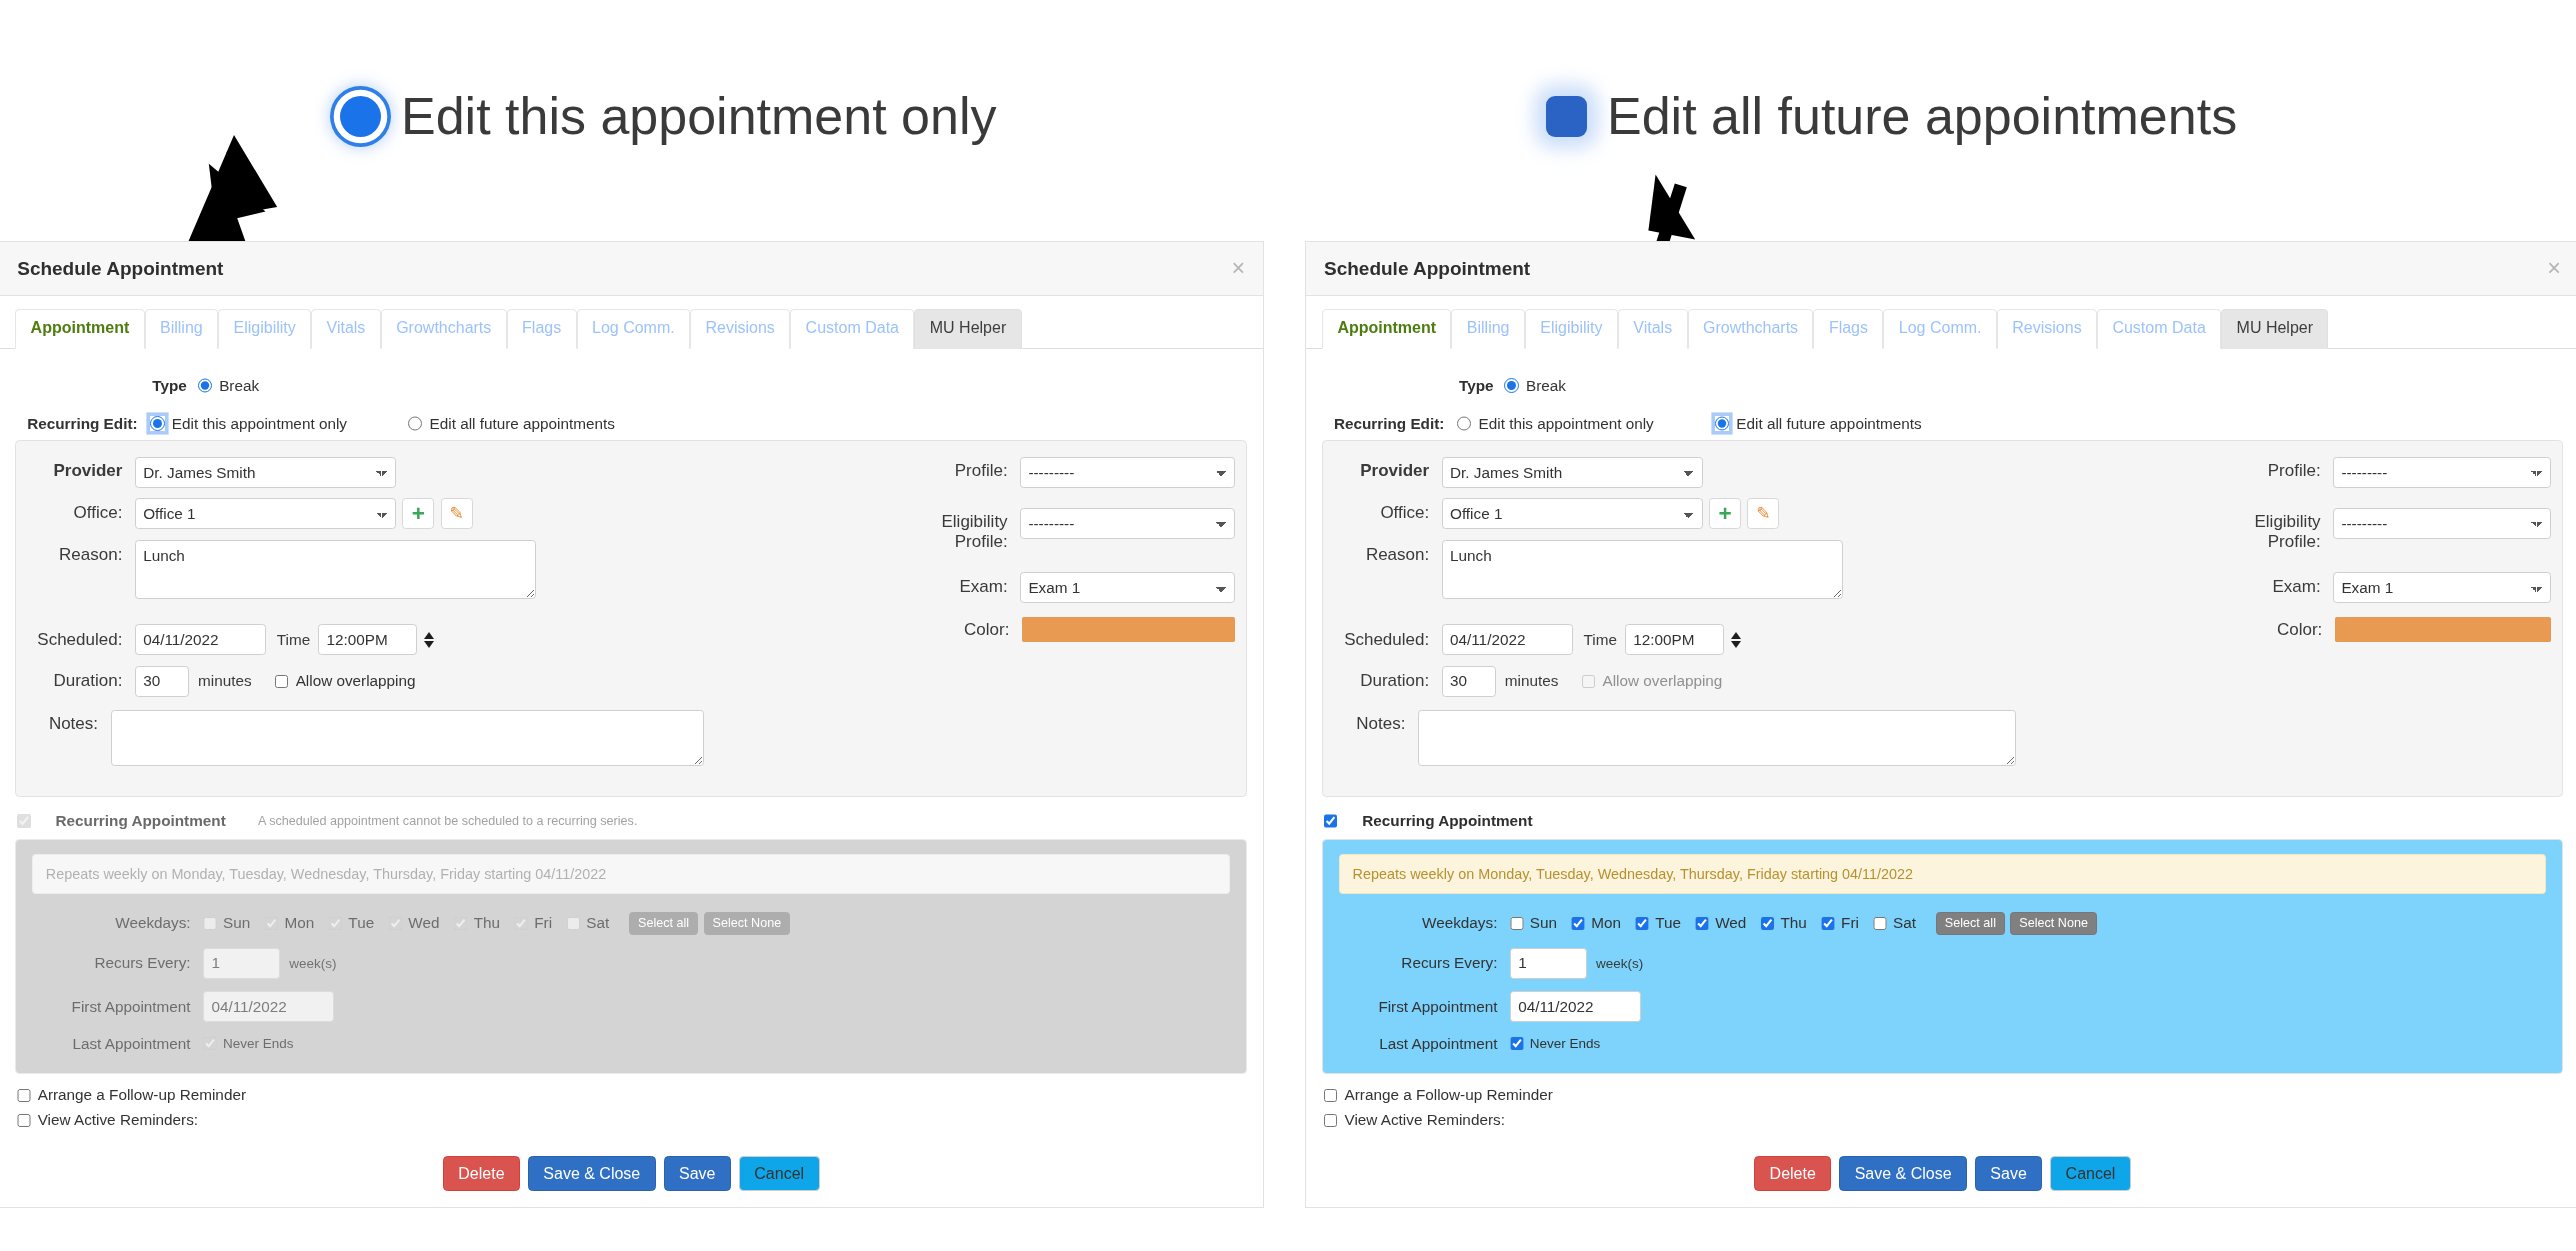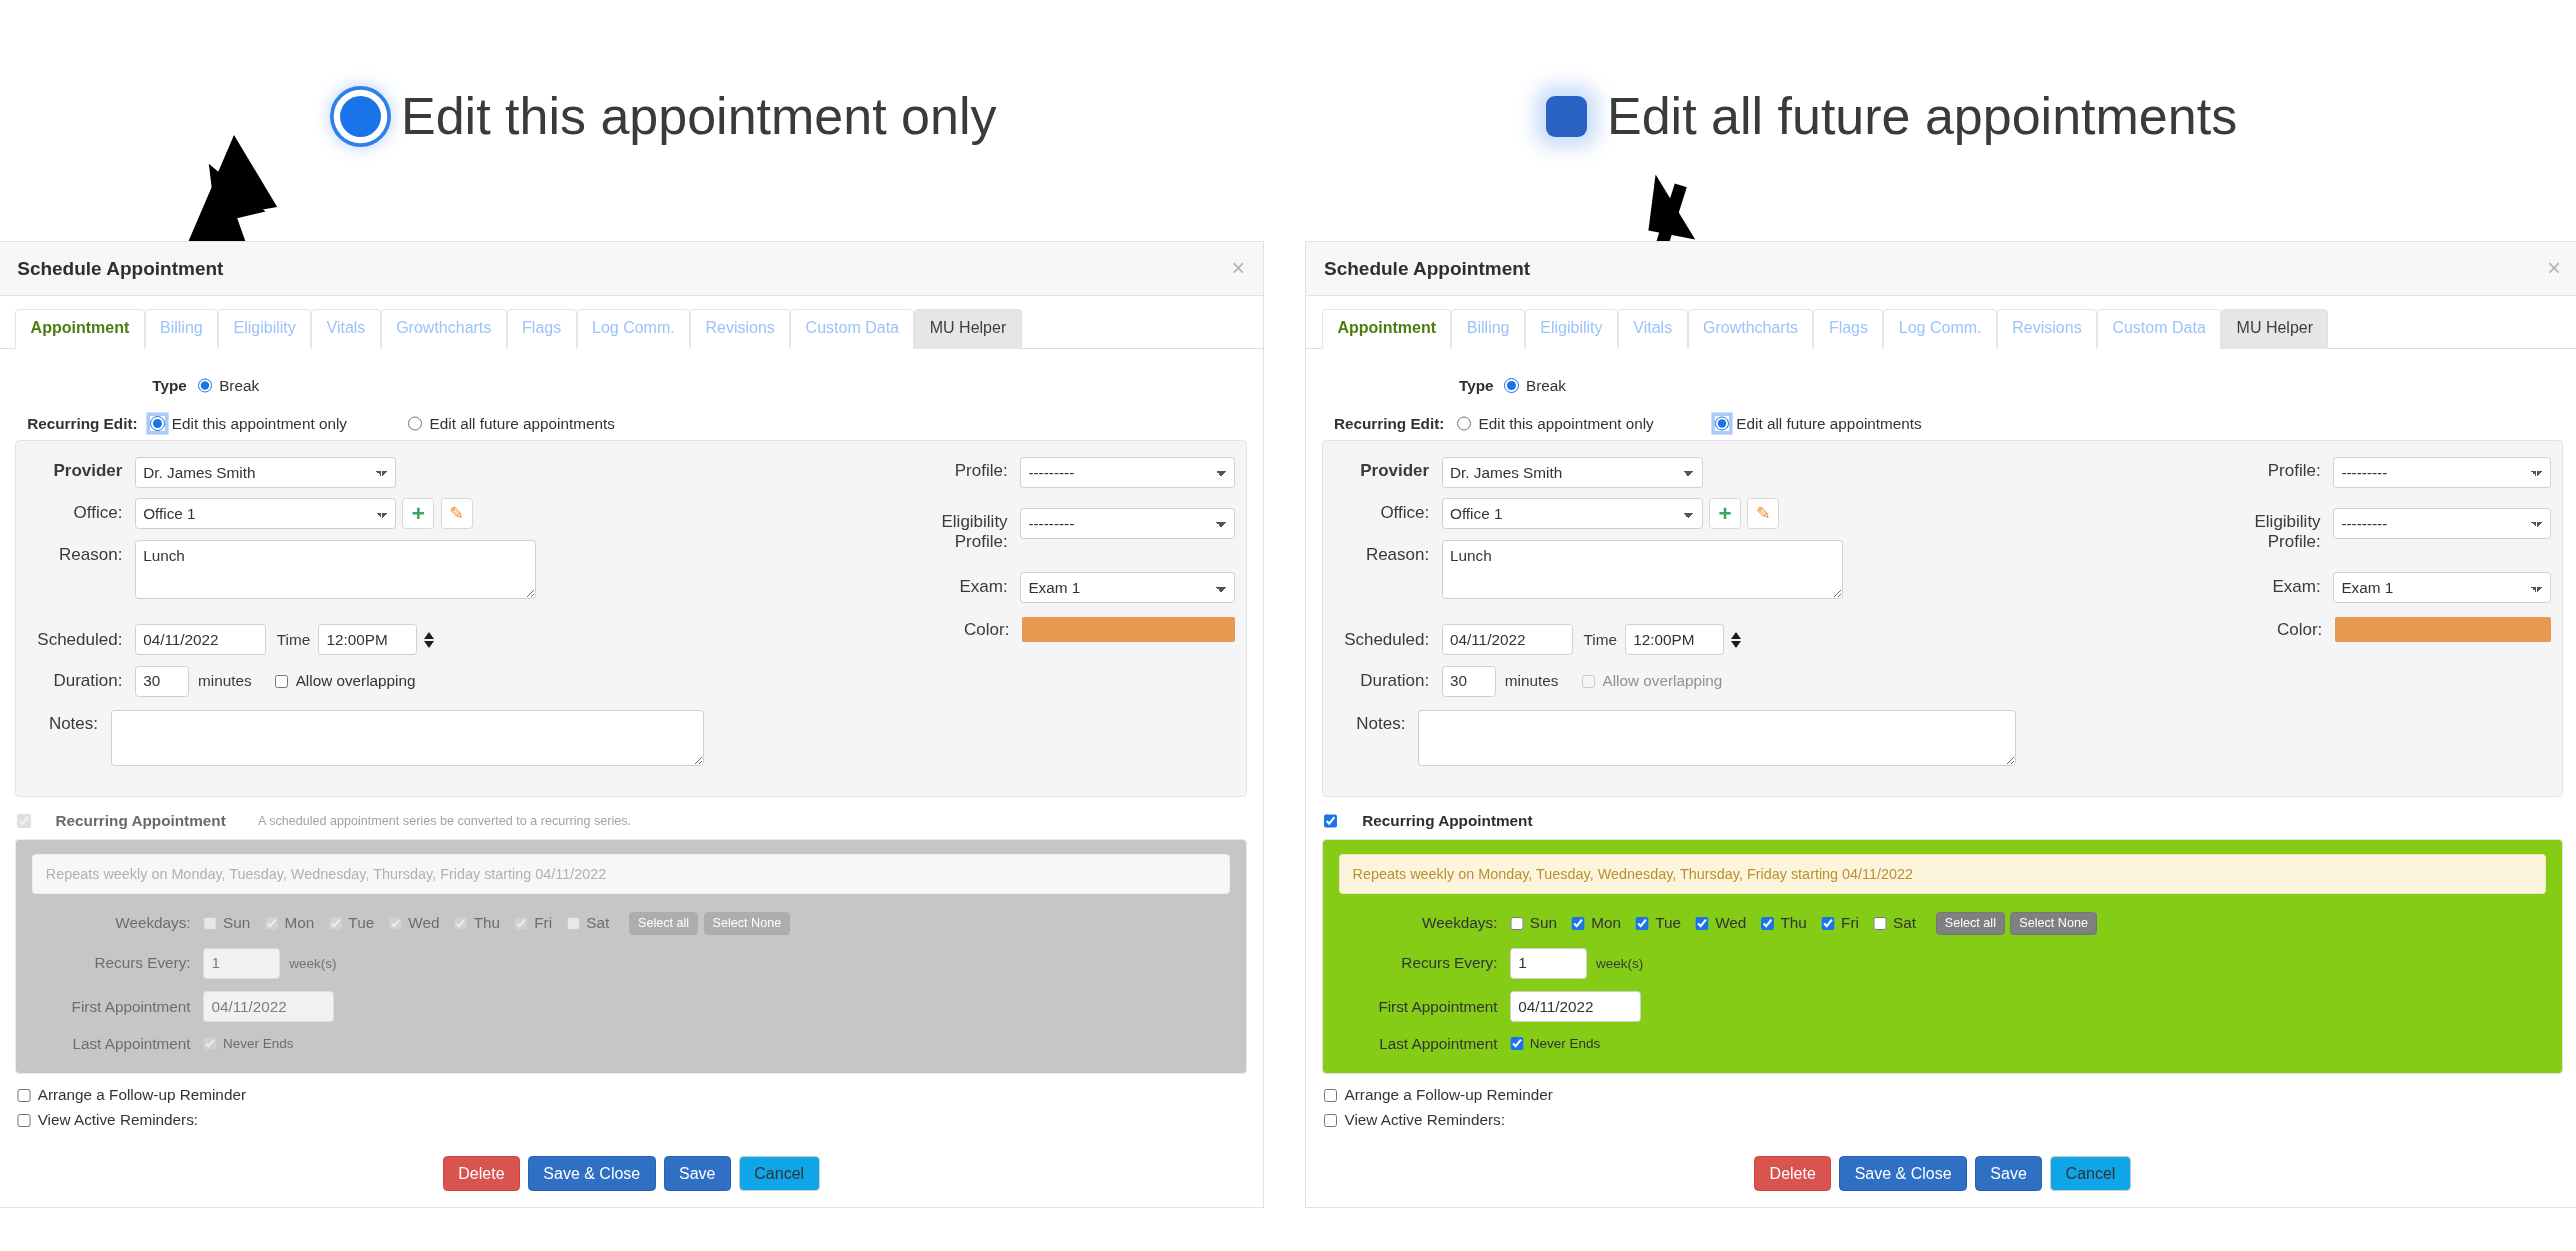--- a/index.html
+++ b/index.html
@@ -132,21 +132,21 @@
 
   .spinner { display:inline-flex; flex-direction:column; margin-left:7.2px; justify-content:center; gap:1.8px; cursor:pointer; }
   .spinner i { border-left:5.4px solid transparent; border-right:5.4px solid transparent; display:block; }
   .spinner i.up { border-bottom:7.2px solid #1d1d1d; }
   .spinner i.dn { border-top:7.2px solid #1d1d1d; }
 
   .colorswatch { width:262px; height:25px; border-radius:1.8px; }
 
   .rec-head { display:flex; align-items:center; gap:25px; margin:14.4px 0 9px 1.8px; }
   .rec-head .note { font-size:12.6px; color:#7d7d7d; margin-left:7.2px; }
-  .rec-box { background:#84cc16; border:0.9px solid #e2e2e2; border-radius:4.5px; padding:14.4px 16px 20px 16px; }
+  .rec-box { background:#7dd3fc; border:0.9px solid #e2e2e2; border-radius:4.5px; padding:14.4px 16px 20px 16px; }
   .banner {
     background:#fcf4dd; border:0.9px solid #f3e6c0; border-radius:3.6px;
     color:#b8912e; font-size:14.4px; padding:10.8px 12.6px;
   }
   .wd-row { display:flex; align-items:center; margin-top:18px; }
   .wd-lab { width:171px; text-align:right; padding-right:12.6px; font-size:15.3px; box-sizing:border-box; }
   .wd { display:flex; align-items:center; gap:6.3px; margin-right:14.4px; font-size:15.3px; }
   .selbtn {
     background:#808080; color:#ffffff; border:0.9px solid #767676; border-radius:3.6px;
     font-size:12.6px; padding:3.6px 8px; margin-left:5.4px; cursor:pointer;
@@ -313,21 +313,21 @@
         <div class="frow" style="align-items:center;">
           <span class="flab" style="padding-top:0;">Color:</span>
           <span class="colorswatch" style="background:#e89a52;"></span>
         </div>
       </div>
     </div>
 
     <div class="rec-head disabled-section">
       <input class="cb cb-dis" type="checkbox" checked="" disabled="" style="">
       <span class="lbl-bold">Recurring Appointment</span>
-      <span class="note">A scheduled appointment series be converted to a recurring series.</span>
+      <span class="note">A scheduled appointment cannot be scheduled to a recurring series.</span>
     </div>
 
     <div class="rec-box disabled-section">
       <div class="banner">Repeats weekly on Monday, Tuesday, Wednesday, Thursday, Friday starting 04/11/2022</div>
 
       <div class="wd-row">
         <span class="wd-lab">Weekdays:</span>
         <span class="wd">
             <input class="cb" type="checkbox" disabled="" style="">
             <span>Sun</span>

